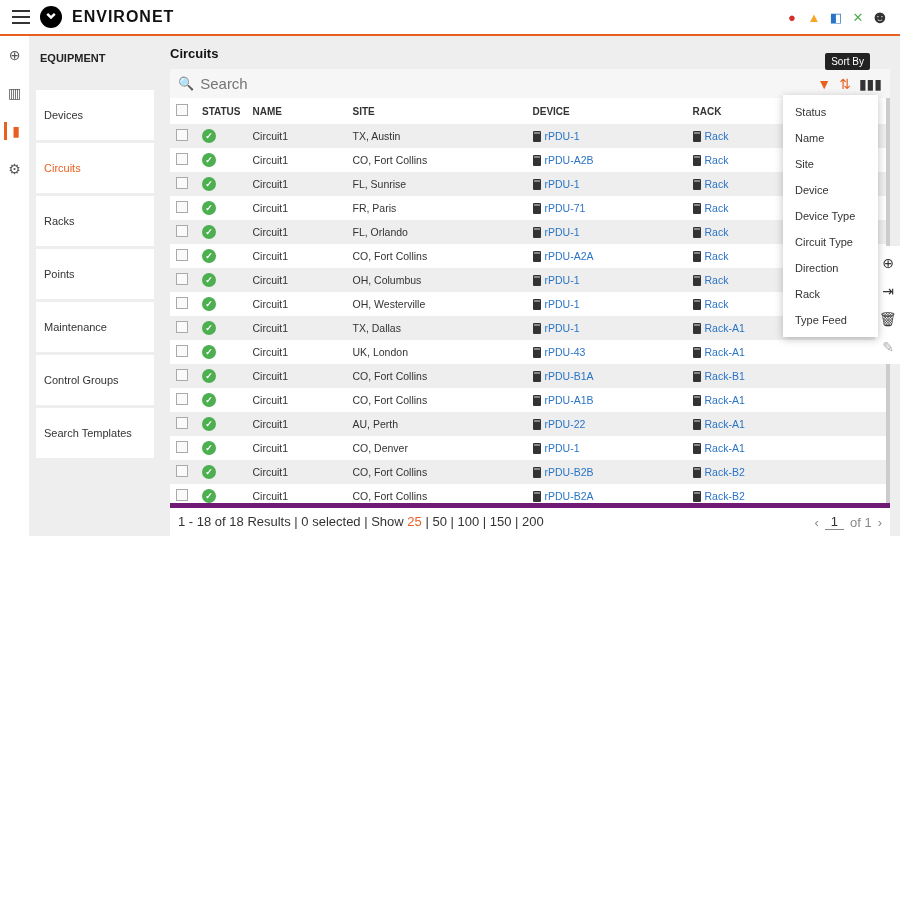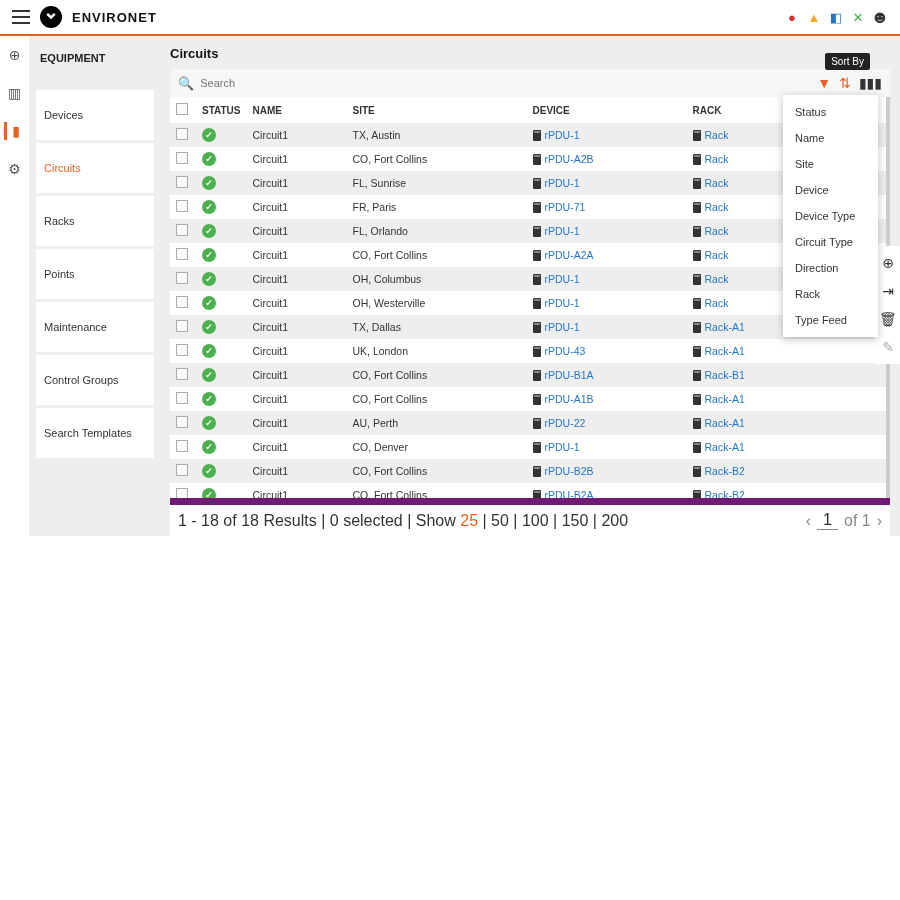--- a/index.html
+++ b/index.html
@@ -2,52 +2,52 @@
 <html><head>
 <meta charset="utf-8">
 <style>
 *{box-sizing:border-box;margin:0;padding:0;font-family:Arial,Helvetica,sans-serif}
 body{background:#fff;font-size:12px;color:#222;width:900px;overflow:hidden}
 .topbar{display:flex;align-items:center;padding:6px 12px;border-bottom:2px solid #e95f20}
 .hamburger{width:18px;height:14px;margin-right:10px;cursor:pointer;display:flex;flex-direction:column;justify-content:space-between}
 .hamburger span{height:2px;background:#333;width:100%}
 .brand-logo{width:22px;height:22px;border-radius:50%;background:#000;display:flex;align-items:center;justify-content:center;margin-right:10px}
 .brand-logo svg{fill:#fff}
-.brand-name{font-size:13px;font-weight:700;letter-spacing:1px;color:#111}
+.brand-name{font-size:16px;font-weight:700;letter-spacing:1px;color:#111}
 .topbar-right{margin-left:auto;display:flex;align-items:center;gap:6px}
 .topbar-right .ico{width:16px;height:16px;display:flex;align-items:center;justify-content:center;font-size:13px;cursor:pointer}
 .layout{display:flex;height:500px}
 .iconrail{width:30px;background:#fff;display:flex;flex-direction:column;align-items:center;padding-top:10px;gap:20px;border-right:1px solid #eee}
 .iconrail .rico{width:18px;height:18px;font-size:14px;color:#555;cursor:pointer;display:flex;align-items:center;justify-content:center}
 .iconrail .rico.active{color:#e95f20}
 .iconrail .bar-active{border-left:3px solid #e95f20;margin-left:-3px;padding-left:3px}
 .sidebar{width:130px;background:#eee;padding:10px 6px}
 .sidebar-title{font-size:11px;font-weight:700;padding:6px 4px 26px;color:#222}
 .nav-item{background:#fff;padding:19px 8px;margin-bottom:3px;font-size:11px;color:#333;cursor:pointer}
 .nav-item.active{color:#e95f20}
 .main{flex:1;background:#eee;padding:10px 10px 0 10px;position:relative;display:flex;flex-direction:column}
 .page-title{font-size:13px;font-weight:700;color:#111;margin-bottom:8px}
 .searchbar{display:flex;align-items:center;background:#f6f6f6;padding:6px 8px;position:relative}
 .searchbar .sico{color:#aaa;margin-right:6px;font-size:13px}
-.searchbar .sinput{border:none;background:transparent;outline:none;font-size:11px;color:#555;flex:1}
+.searchbar .sinput{border:none;background:transparent;outline:none;font-size:15px;color:#555;flex:1}
 .tool-icons{margin-left:auto;display:flex;gap:8px}
 .tool-icons .tico{font-size:14px;cursor:pointer}
 .tooltip{position:absolute;right:20px;top:-16px;background:#222;color:#fff;font-size:10px;padding:3px 6px;border-radius:2px}
 .table-wrap{flex:1;background:#fff;overflow:hidden;position:relative;border-right:4px solid #ccc}
 table{width:100%;border-collapse:collapse;font-size:10.5px}
 th{text-align:left;font-size:10px;font-weight:600;color:#333;padding:6px 6px;background:#fff}
 td{padding:5px 6px;color:#333}
 tr.row:nth-child(odd) td{background:#eee}
 tr.row:nth-child(even) td{background:#fff}
 .chk{width:12px;height:12px;border:1px solid #aaa;background:#fafafa;display:inline-block}
 .status-ok{width:14px;height:14px;border-radius:50%;background:#4caf50;display:inline-flex;align-items:center;justify-content:center;color:#fff;font-size:9px;font-weight:700}
 .link{color:#2874c7;cursor:pointer}
 .devico{display:inline-block;width:8px;height:11px;background:#333;border-radius:1px;margin-right:4px;vertical-align:middle;position:relative}
 .devico::after{content:"";position:absolute;top:1px;left:1px;right:1px;height:2px;background:#888}
-.footer{background:#fff;padding:6px 8px;font-size:16px;color:#333;display:flex;align-items:center;border-top:7px solid #701a75}
+.footer{background:#fff;padding:6px 8px;font-size:13px;color:#333;display:flex;align-items:flex-start;border-top:5px solid #701a75}
 .footer .sel{color:#e95f20}
 .pager{margin-left:auto;display:flex;align-items:center;gap:6px;color:#888}
 .pager .pno{border-bottom:1px solid #888;padding:0 6px;color:#333}
 .sort-menu{position:absolute;right:12px;top:26px;background:#fff;box-shadow:0 2px 8px rgba(0,0,0,0.25);width:95px;z-index:10;padding:4px 0}
 .sort-menu .sitem{padding:7px 12px;font-size:11px;color:#333;cursor:pointer}
 .floatrail{position:absolute;right:-1px;top:210px;display:flex;flex-direction:column;gap:10px;background:#fff;padding:8px 4px}
 .floatrail .fico{width:18px;height:18px;font-size:14px;color:#333;cursor:pointer;display:flex;align-items:center;justify-content:center}
 </style>
 </head>
 <body>

